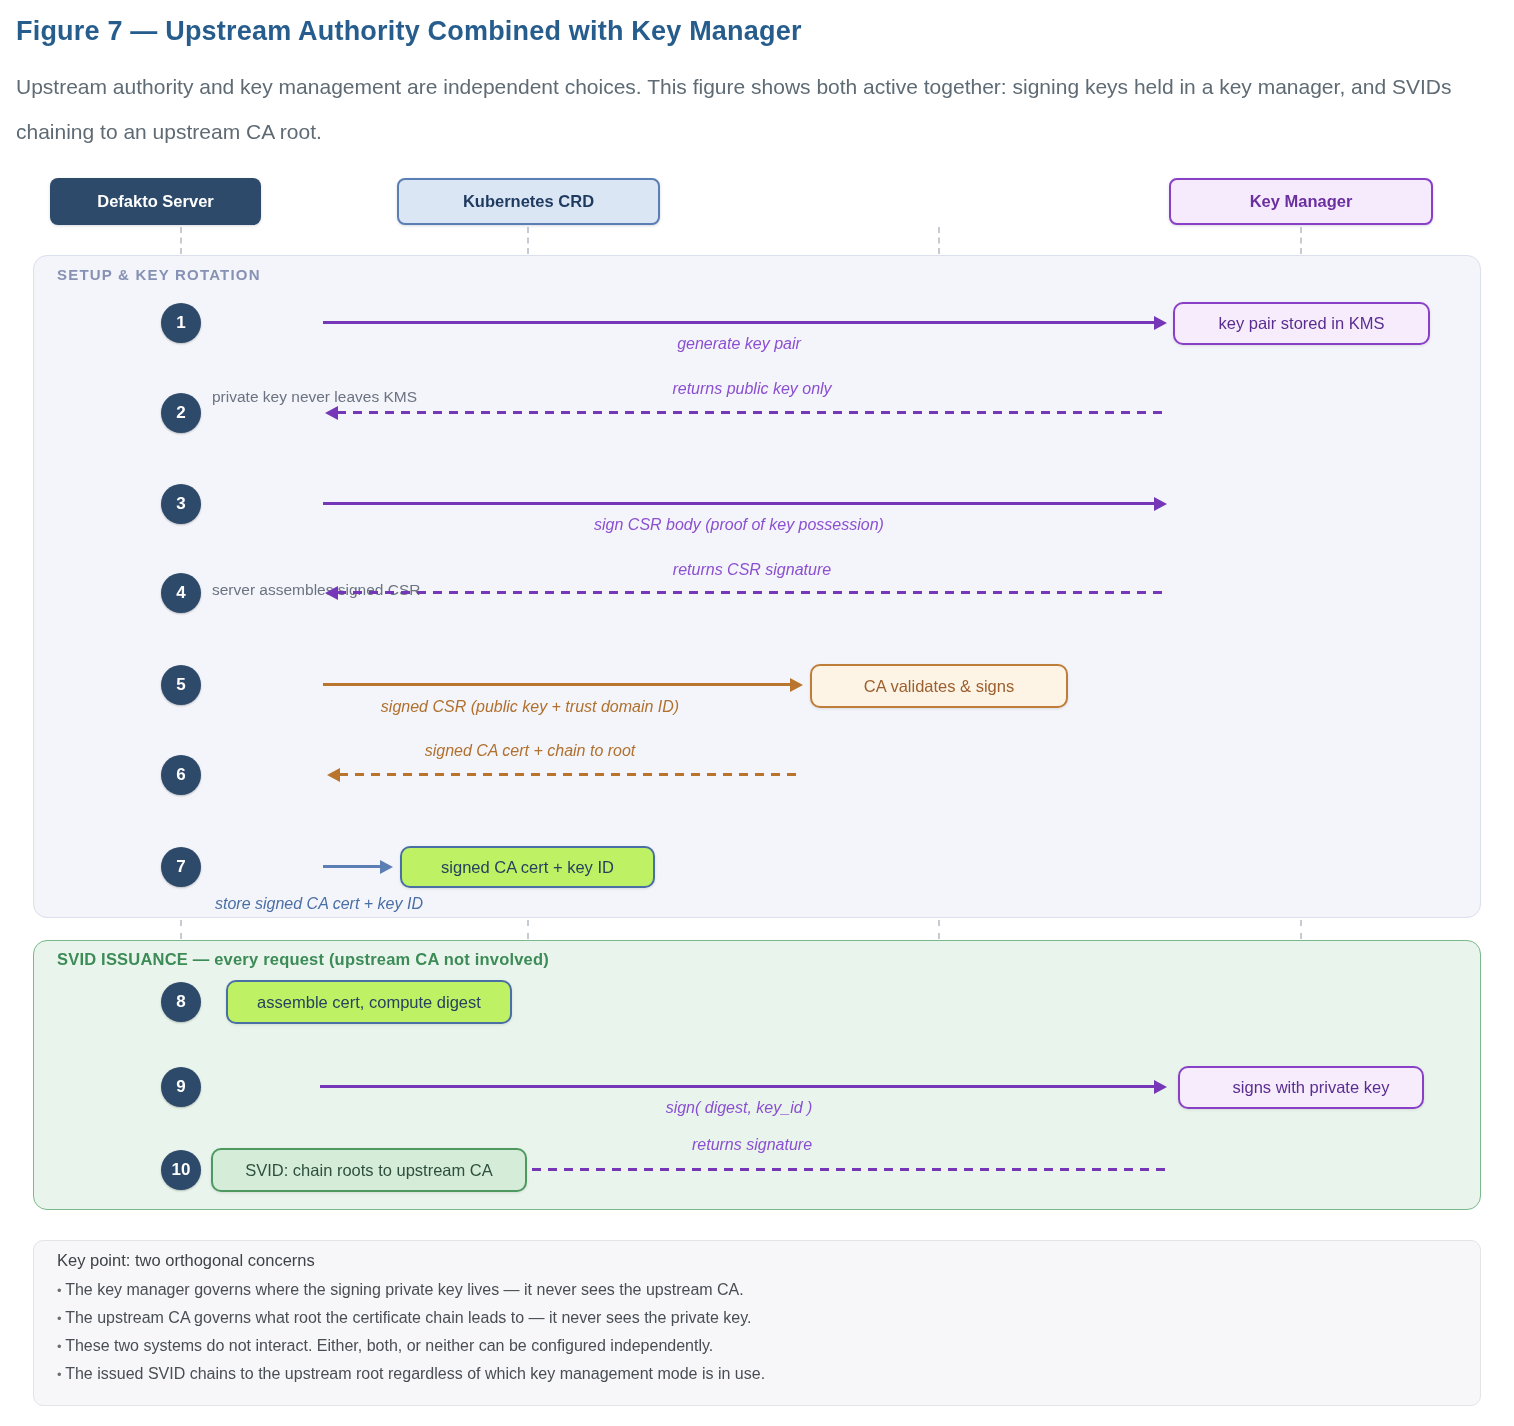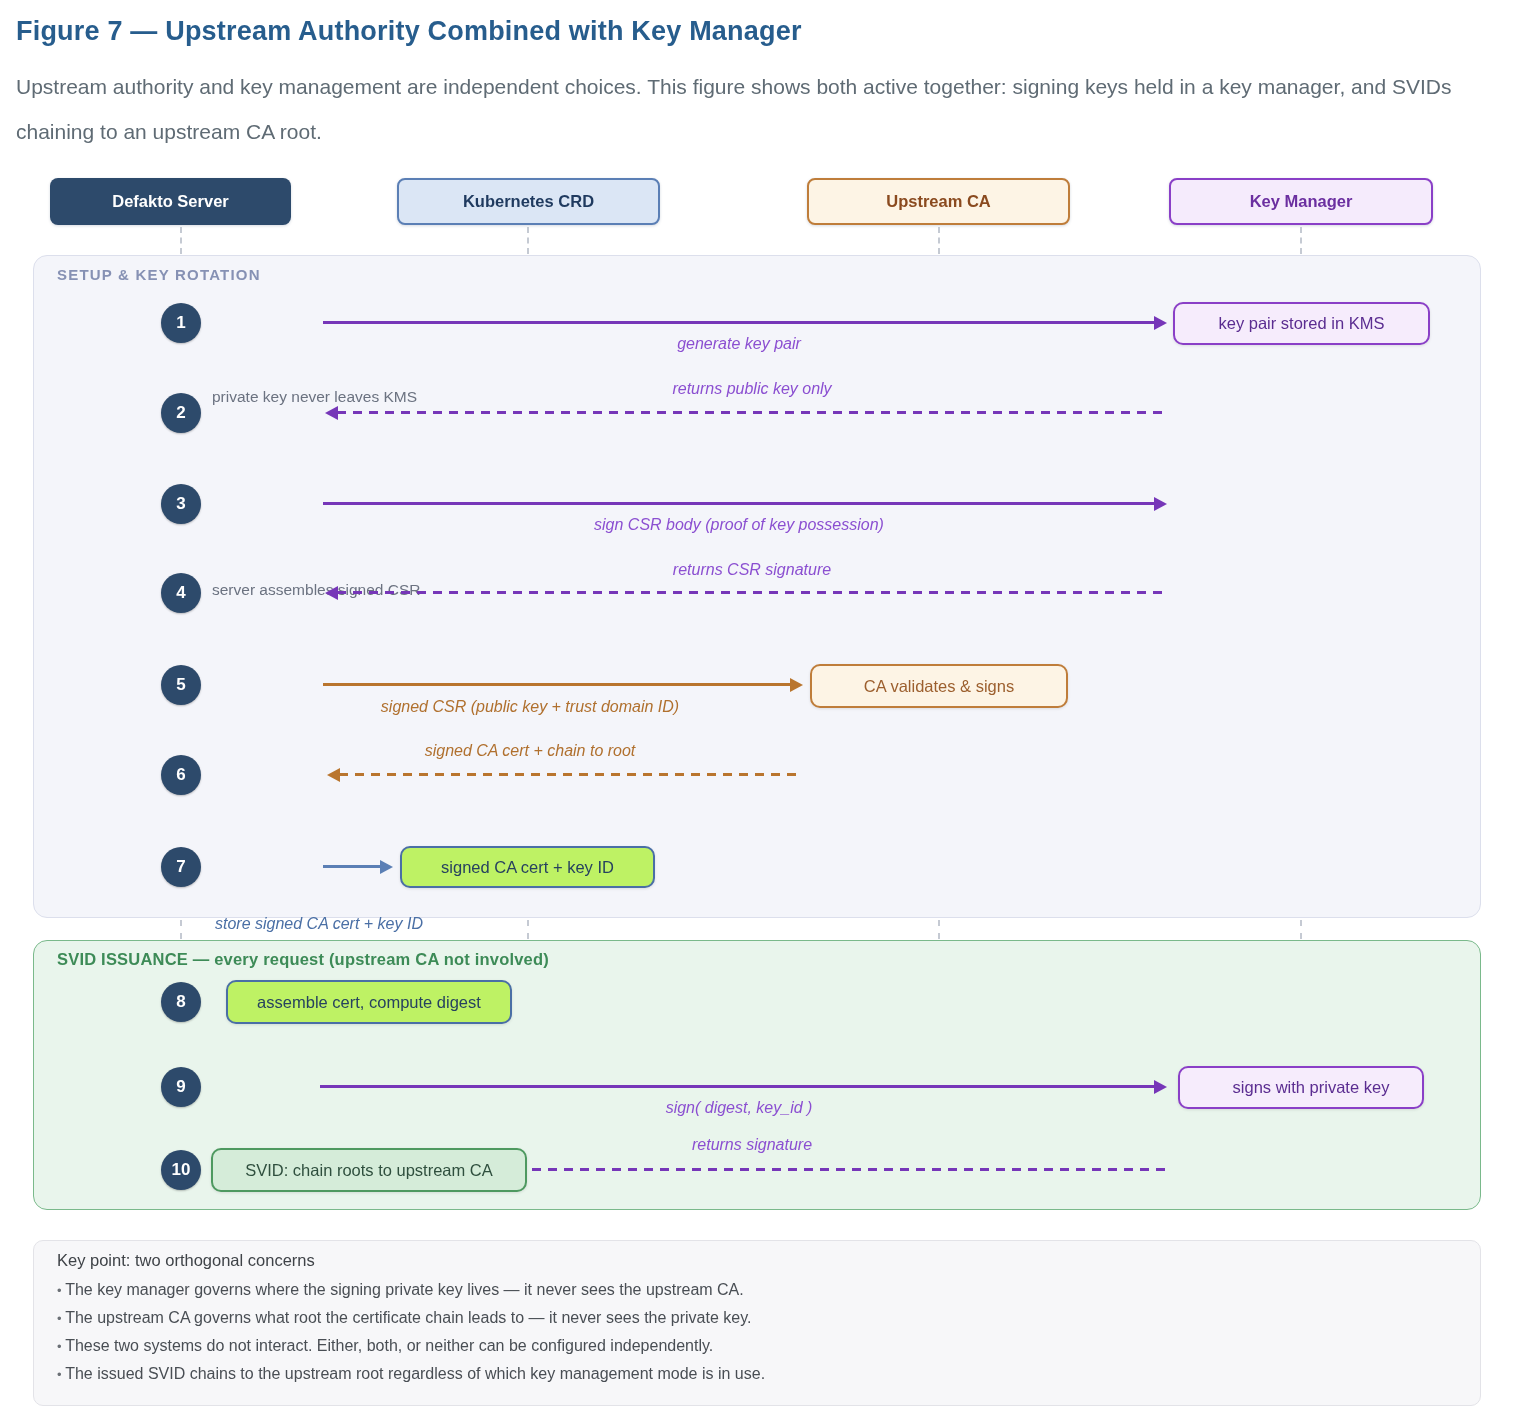--- a/index.html
+++ b/index.html
@@ -54,23 +54,22 @@
   .kp-bullet::before { content:"•  "; color:#6b7076; font-size:13px; }
 </style>
 </head>
 <body>
 
 <div class="page">
 
   <div class="fig-title">Figure 7 — Upstream Authority Combined with Key Manager</div>
   <div class="fig-sub">Upstream authority and key management are independent choices. This figure shows both active together: signing keys held in a key manager, and SVIDs chaining to an upstream CA root.</div>
 
-  <div class="actor navy" style="left:50px;  top:178px; width:241px;">Defakto Server</div>
+  <div class="actor navy" style="left:50px;  top:178px; width:211px;">Defakto Server</div>
   <div class="actor blue" style="left:397px; top:178px; width:263px;">Kubernetes CRD</div>
-  <div class="actor orange" style="left:807px; top:178px; width:263px;">Upstream CA</div>
   <div class="actor purple" style="left:1169px;top:178px; width:264px;">Key Manager</div>
 
   <div class="stub" style="left:180px;  top:227px; height:27px;"></div>
   <div class="stub" style="left:527px;  top:227px; height:27px;"></div>
   <div class="stub" style="left:938px;  top:227px; height:27px;"></div>
   <div class="stub" style="left:1300px; top:227px; height:27px;"></div>
 
   <div class="panel setup" style="left:33px; top:255px; width:1448px; height:663px;"></div>
   <div class="sec-title" style="left:57px; top:266px;">SETUP &amp; KEY ROTATION</div>
 
@@ -112,21 +111,21 @@
   <div class="msg" style="left:260px; top:742px; width:540px; color:#b0702e;">signed CA cert + chain to root</div>
   <div class="arrow dashed" style="left:339px; top:773px; width:464px; color:#b9752e;">
       <span class="ah left"></span>
     </div>
 
   <div class="badge" style="left:161px; top:847px;">7</div>
   <div class="arrow solid" style="left:323px; top:865px; width:58px; color:#5b7fb5;">
       <span class="ah right"></span>
     </div>
   <div class="nodebox blue" style="left:400px; top:846px; width:255px; height:42px;">signed CA cert + key ID</div>
-  <div class="msg" style="left:215px; top:895px; width:300px; text-align:left; color:#4a6fa5;margin-top:20px;">store signed CA cert + key ID</div>
+  <div class="msg" style="left:215px; top:895px; width:300px; text-align:left; color:#4a6fa5;">store signed CA cert + key ID</div>
 
   <div class="stub" style="left:180px;  top:920px; height:19px;"></div>
   <div class="stub" style="left:527px;  top:920px; height:19px;"></div>
   <div class="stub" style="left:938px;  top:920px; height:19px;"></div>
   <div class="stub" style="left:1300px; top:920px; height:19px;"></div>
 
   <div class="panel svid" style="left:33px; top:940px; width:1448px; height:270px;"></div>
   <div class="sec-title green" style="left:57px; top:950px;">SVID ISSUANCE — every request (upstream CA not involved)</div>
 
   <div class="badge" style="left:161px; top:982px;">8</div>

